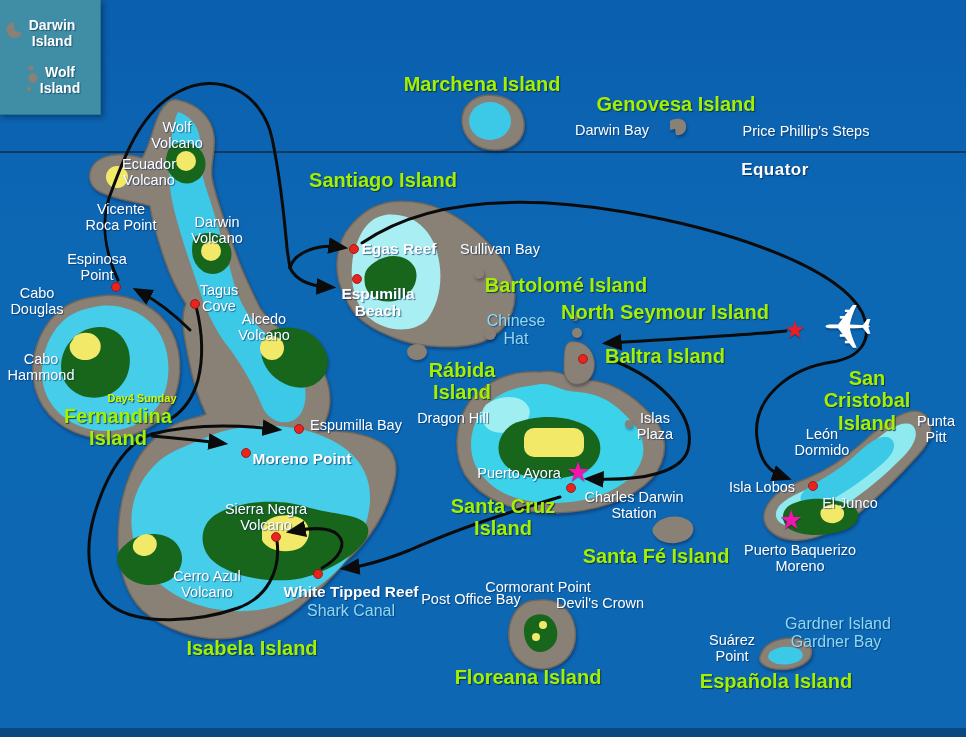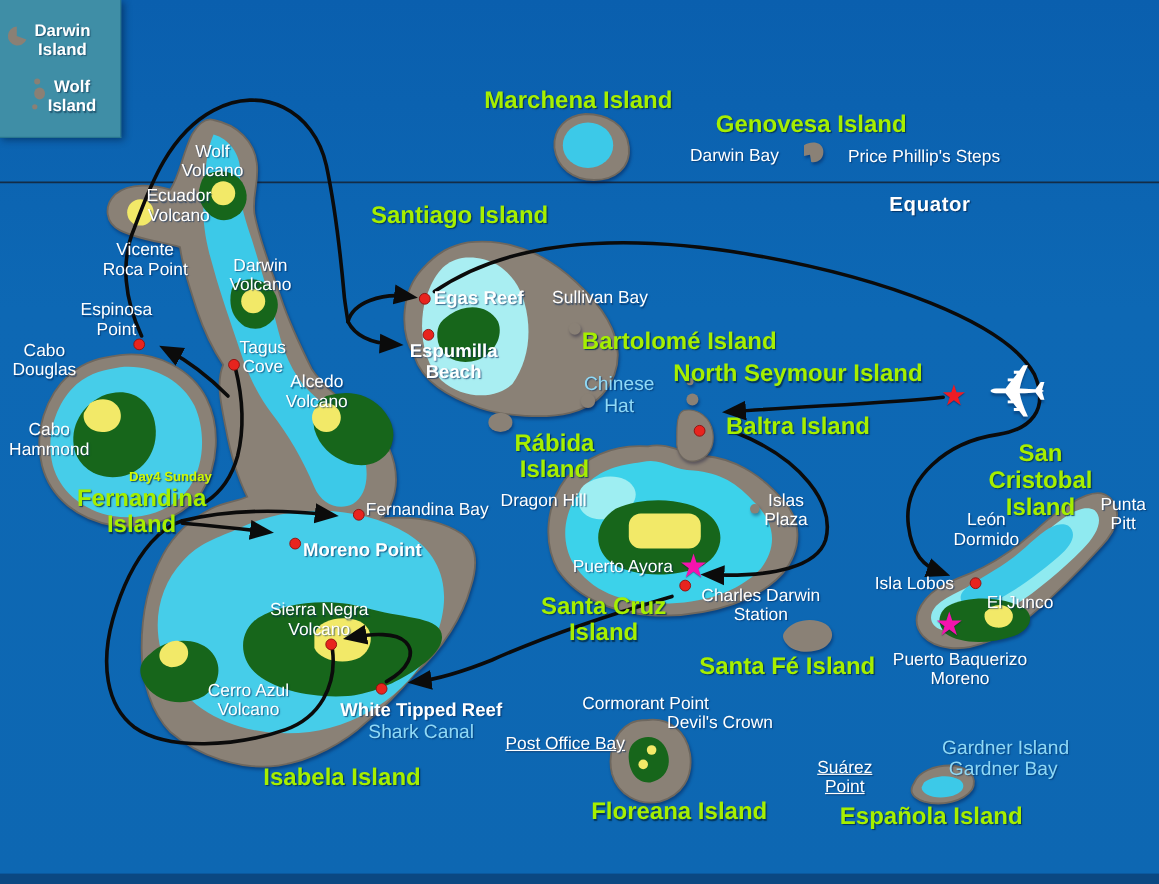--- a/index.html
+++ b/index.html
@@ -162,22 +162,22 @@
       <div class="lbl green" style="left: 665px; top: 312px;">North Seymour Island</div>
       <div class="lbl green" style="left: 665px; top: 356px;">Baltra Island</div>
       <div class="lbl green" style="left: 462px; top: 381px;">Rábida
 Island</div>
       <div class="lbl green" style="left: 867px; top: 401px;">San Cristobal Island</div>
       <div class="lbl green" style="left: 503px; top: 517px;">Santa Cruz
 Island</div>
       <div class="lbl green" style="left: 656px; top: 556px;">Santa Fé Island</div>
       <div class="lbl green" style="left: 118px; top: 427px;">Fernandina
 Island</div>
-      <div class="lbl green" style="left: 252px; top: 648px; margin-left: 33px;">Isabela Island</div>
-      <div class="lbl green" style="left: 542px; top: 677px; padding-left: 48px;">Floreana Island</div>
+      <div class="lbl green" style="left: 252px; top: 648px;">Isabela Island</div>
+      <div class="lbl green" style="left: 504px; top: 677px; padding-left: 48px;">Floreana Island</div>
       <div class="lbl green" style="left: 776px; top: 681px;">Española Island</div>
       <div class="lbl whitebold" style="left: 399px; top: 249px;">Egas Reef</div>
       <div class="lbl whitebold" style="left: 302px; top: 459px;">Moreno Point</div>
       <div class="lbl whitebold" style="left: 351px; top: 592px;">White Tipped Reef</div>
       <div class="lbl whitebold" style="left: 378px; top: 302px;">Espumilla
 Beach</div>
       <div class="lbl white" style="left: 177px; top: 135px;">Wolf
 Volcano</div>
       <div class="lbl white" style="left: 149px; top: 172px;">Ecuador
 Volcano</div>
@@ -190,44 +190,44 @@
       <div class="lbl white" style="left: 264px; top: 327px;">Alcedo
 Volcano</div>
       <div class="lbl white" style="left: 97px; top: 267px;">Espinosa
 Point</div>
       <div class="lbl white" style="left: 37px; top: 301px;">Cabo
 Douglas</div>
       <div class="lbl white" style="left: 41px; top: 367px;">Cabo
 Hammond</div>
       <div class="lbl white" style="left: 500px; top: 249px;">Sullivan Bay</div>
       <div class="lbl white" style="left: 612px; top: 130px;">Darwin Bay</div>
-      <div class="lbl white" style="left: 770px; top: 131px;">Price Phillip's Steps</div>
+      <div class="lbl white" style="left: 806px; top: 131px;">Price Phillip's Steps</div>
       <div class="lbl white" style="left: 453px; top: 418px;">Dragon Hill</div>
       <div class="lbl white" style="left: 655px; top: 426px;">Islas
 Plaza</div>
       <div class="lbl white" style="left: 519px; top: 473px;">Puerto Ayora</div>
       <div class="lbl white" style="left: 634px; top: 505px;">Charles Darwin
 Station</div>
-      <div class="lbl white" style="left: 356px; top: 425px;">Fernandina Bay</div>
+      <div class="lbl white" style="left: 356px; top: 425px;">Espumilla Bay</div>
       <div class="lbl white" style="left: 266px; top: 517px; text-align: center;">Sierra Negra
 Volcano</div>
       <div class="lbl white" style="left: 207px; top: 584px;">Cerro Azul
 Volcano</div>
-      <div class="lbl white" style="left: 471px; top: 620px; text-decoration: underline;">Post Office Bay</div>
+      <div class="lbl white" style="left: 471px; top: 599px;">Post Office Bay</div>
       <div class="lbl white" style="left: 538px; top: 587px;">Cormorant Point</div>
       <div class="lbl white" style="left: 600px; top: 603px;">Devil's Crown</div>
       <div class="lbl white" style="left: 936px; top: 429px;">Punta
 Pitt</div>
       <div class="lbl white" style="left: 822px; top: 442px;">León
 Dormido</div>
       <div class="lbl white" style="left: 762px; top: 487px;">Isla Lobos</div>
       <div class="lbl white" style="left: 850px; top: 503px;">El Junco</div>
       <div class="lbl white" style="left: 800px; top: 558px;">Puerto Baquerizo
 Moreno</div>
-      <div class="lbl white" style="left: 704px; top: 648px; text-decoration: underline;">Suárez
+      <div class="lbl white" style="left: 732px; top: 648px;">Suárez
 Point</div>
       <div class="lbl cyan" style="left: 516px; top: 330px;">Chinese
 Hat</div>
       <div class="lbl cyan" style="left: 351px; top: 611px;">Shark Canal</div>
       <div class="lbl cyan" style="left: 838px; top: 624px;">Gardner Island</div>
       <div class="lbl cyan" style="left: 836px; top: 642px;">Gardner Bay</div>
       <div class="lbl day" style="left: 118px; top: 398px;">Day4 Sunday</div>
     </div>
 
   <div class="lbl eq" style="left:775px;top:170px;">Equator</div>

